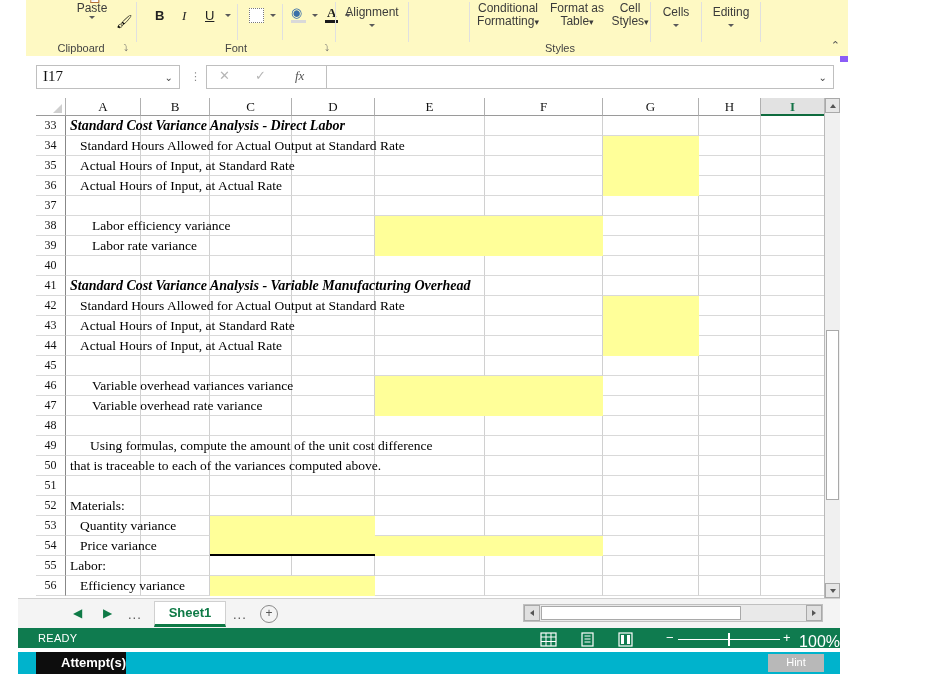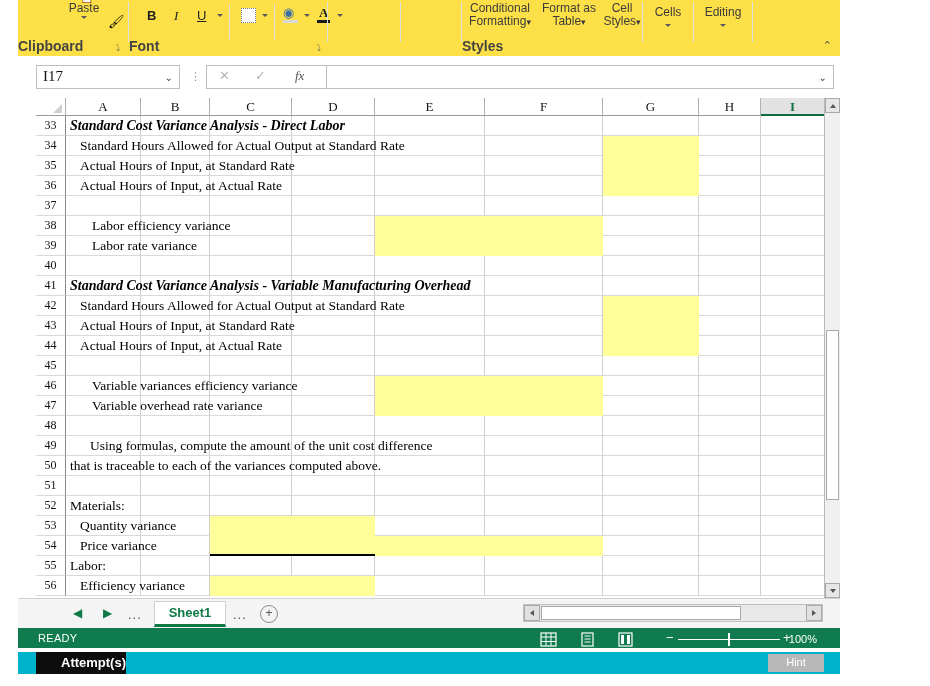--- a/index.html
+++ b/index.html
@@ -5,23 +5,23 @@
   html,body{margin:0;padding:0;background:#ffffff;}
   body{width:930px;height:686px;overflow:hidden;font-family:"Liberation Sans",sans-serif;-webkit-font-smoothing:antialiased;}
 
   #app{position:absolute;left:0;top:0;width:930px;height:686px;background:#fff;}
 
   
   .leftstrip{position:absolute;left:0;top:0;width:18px;height:600px;background:#fff;border-right:1px solid #d0d0d0;}
   .winframe{position:absolute;left:18px;top:0;width:822px;height:686px;background:#fff;}
 
   
-  .ribbon{position:absolute;left:0;top:0;width:822px;height:56px;background:#fde047;border-bottom:6px solid #8b5cf6;}
+  .ribbon{position:absolute;left:8px;top:0;width:822px;height:56px;background:#fef9c3;border-bottom:6px solid #8b5cf6;}
   .rgroup{position:absolute;top:0;height:56px;}
-  .rgroup .glabel{position:absolute;bottom:2px;width:100%;text-align:left;font-size:14px;color:#444;font-weight:bold;}
+  .rgroup .glabel{position:absolute;bottom:2px;width:100%;text-align:center;font-size:11px;color:#444;}
   .rsep{position:absolute;top:2px;width:1px;height:40px;background:#e0e0e0;}
 
   .paste{position:absolute;left:44px;top:2px;width:44px;text-align:center;}
   .paste .ptxt{font-size:12px;color:#3b3b3b;line-height:13px;}
   .caret{display:block;margin:1px auto 0;width:0;height:0;border-left:3px solid transparent;border-right:3px solid transparent;border-top:3px solid #5a5a5a;}
   .clipicon{position:absolute;left:62px;top:-9px;font-size:11px;color:#555;}
   .fmtpaint{position:absolute;left:90px;top:14px;font-size:13px;}
 
   .dlg{position:absolute;font-size:9px;color:#666;}
 
@@ -92,21 +92,21 @@
   .hsb .ha.r i{left:5px;border-left:4px solid #555;}
   .hsb .hthumb{position:absolute;left:17px;top:1px;width:200px;height:14px;background:#fff;border:1px solid #a9a9a9;box-sizing:border-box;}
 
   
   .statusbar{position:absolute;left:0;top:628px;width:822px;height:20px;background:#0f7b4f;color:#fff;}
   .stat-ready{position:absolute;left:20px;top:4px;font-size:11px;letter-spacing:.3px;}
   .viewbtn{position:absolute;top:4px;width:17px;height:15px;}
   .zoomslider{position:absolute;top:11px;height:1px;background:#fff;}
   .zhandle{position:absolute;top:5px;width:2px;height:13px;background:#fff;}
   .zsign{position:absolute;top:2px;font-size:13px;color:#fff;}
-  .zpct{position:absolute;right:23px;top:5px;font-size:11px;color:#fff;}
+  .zpct{position:absolute;right:0;top:5px;font-size:16px;color:#fff;}
 
   
   .attemptbar{position:absolute;left:0;top:652px;width:822px;height:22px;background:#00b3cc;}
   .attemptlbl{position:absolute;left:18px;top:0;width:90px;height:22px;background:#0d0d0d;color:#fff;font-size:13px;font-weight:bold;text-align:right;line-height:21px;}
   .hintbtn{position:absolute;right:16px;top:2px;width:56px;height:18px;background:#b8b8b8;color:#fff;font-size:11px;text-align:center;line-height:17px;}
 </style>
 </head>
 <body>
 
 <div id="app">
@@ -146,20 +146,24 @@
 
         <div class="fonticon" style="left:190px;top:5px;">A</div>
         <div class="fontbar" style="left:188px;top:20px;"></div>
         <i class="fcaret" style="left:208px;top:14px;"></i>
 
         <div class="glabel" style="left:0;width:198px;">Font</div>
         <div class="dlg" style="right:6px;bottom:3px;">⤵</div>
       </div>
       <div class="rsep" style="left:309px;"></div>
 
+      <div class="rgroup" style="left:310px;width:72px;">
+        <div class="gstack" style="left:0;top:6px;width:72px;">Alignment</div>
+        <i class="caret" style="position:absolute;left:33px;top:23px;"></i>
+      </div>
       <div class="rsep" style="left:382px;"></div>
 
       <div class="rsep" style="left:443px;"></div>
 
       <div class="rgroup" style="left:444px;width:180px;">
         <div class="gstack" style="left:2px;top:2px;width:72px;">
           <span>Conditional</span><br>
           <span>Formatting</span><span style="font-size:9px;">▾</span>
         </div>
         <div class="gstack" style="left:76px;top:2px;width:62px;">
@@ -487,21 +491,21 @@
           <div class="ctext hdr" style="left: 52px; top: 18px;">Standard Cost Variance Analysis - Direct Labor</div>
           <div class="ctext" style="left: 62px; top: 38px;">Standard Hours Allowed for Actual Output at Standard Rate</div>
           <div class="ctext" style="left: 62px; top: 58px;">Actual Hours of Input, at Standard Rate</div>
           <div class="ctext" style="left: 62px; top: 78px;">Actual Hours of Input, at Actual Rate</div>
           <div class="ctext" style="left: 74px; top: 118px;">Labor efficiency variance</div>
           <div class="ctext" style="left: 74px; top: 138px;">Labor rate variance</div>
           <div class="ctext hdr" style="left: 52px; top: 178px;">Standard Cost Variance Analysis - Variable Manufacturing Overhead</div>
           <div class="ctext" style="left: 62px; top: 198px;">Standard Hours Allowed for Actual Output at Standard Rate</div>
           <div class="ctext" style="left: 62px; top: 218px;">Actual Hours of Input, at Standard Rate</div>
           <div class="ctext" style="left: 62px; top: 238px;">Actual Hours of Input, at Actual Rate</div>
-          <div class="ctext" style="left: 74px; top: 278px;">Variable variances efficiency variance</div>
+          <div class="ctext" style="left: 74px; top: 278px;">Variable overhead variances variance</div>
           <div class="ctext" style="left: 74px; top: 298px;">Variable overhead rate variance</div>
           <div class="ctext" style="left: 52px; top: 338px; margin-left: 20px;">Using formulas, compute the amount of the unit cost difference</div>
           <div class="ctext" style="left: 52px; top: 358px;">that is traceable to each of the variances computed above.</div>
           <div class="ctext" style="left: 52px; top: 398px;">Materials:</div>
           <div class="ctext" style="left: 62px; top: 418px;">Quantity variance</div>
           <div class="ctext" style="left: 62px; top: 438px;">Price variance</div>
           <div class="ctext" style="left: 52px; top: 458px;">Labor:</div>
           <div class="ctext" style="left: 62px; top: 478px;">Efficiency variance</div>
         </div>
 

